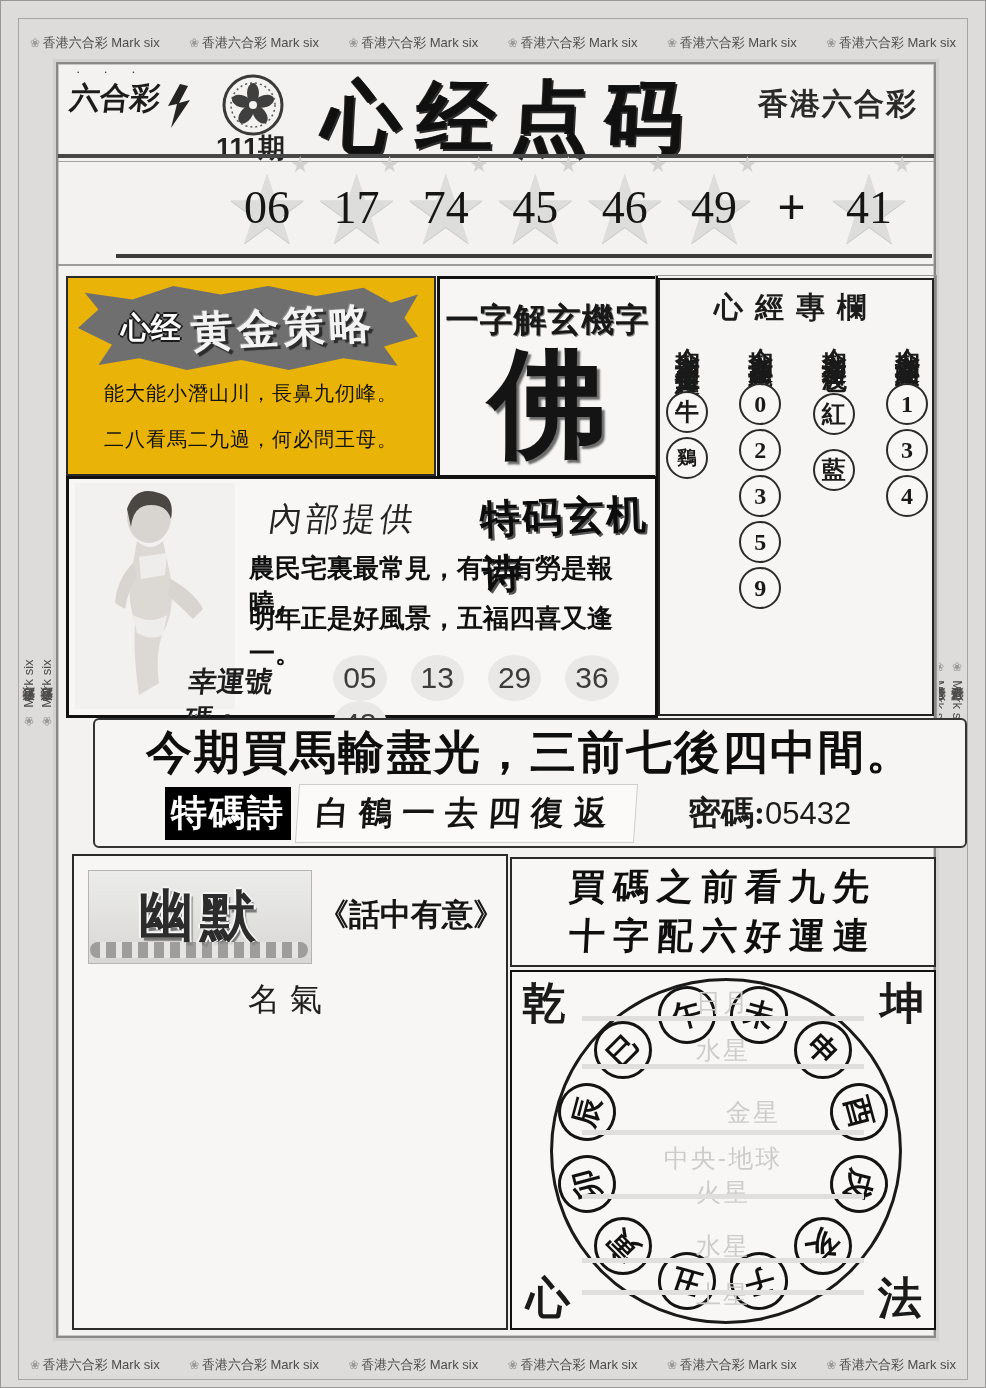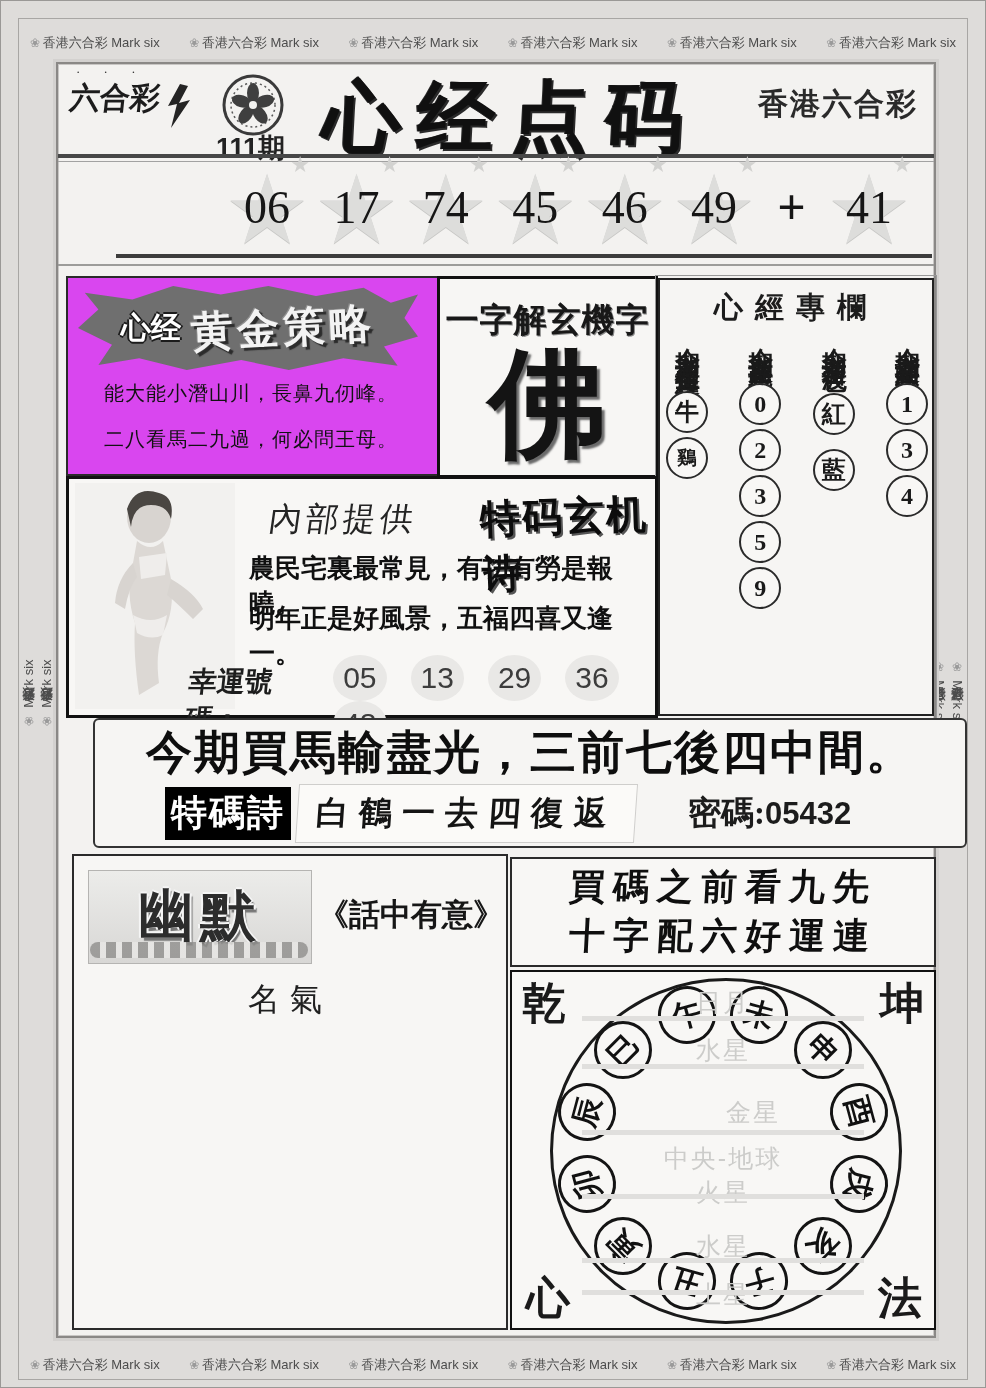--- a/index.html
+++ b/index.html
@@ -35,21 +35,21 @@
   .draw-row{left:170px;top:104px;width:680px;height:78px;display:flex;justify-content:space-between;align-items:center;}
   .draw-cell{position:relative;width:78px;height:78px;display:flex;align-items:center;justify-content:center;}
   .big-star{position:absolute;left:50%;top:54%;transform:translate(-50%,-50%);font-size:96px;color:#dddddb;
             font-family:"DejaVu Sans",sans-serif;text-shadow:0 1px 0 #c6c6c4;line-height:1;}
   .small-star{position:absolute;right:-4px;top:-16px;font-size:22px;color:#d2d2d0;font-family:"DejaVu Sans",sans-serif;}
   .draw-num{position:relative;font-size:46px;color:#161616;font-family:"Liberation Serif",serif;}
   .plus-cell{width:54px;font-size:50px;font-weight:bold;color:#161616;text-align:center;}
   .num-rule1{left:58px;top:190px;width:816px;border-top:4px solid #3c3c3c;}
   .num-rule2{left:0;top:200px;width:876px;border-top:2px solid #9c9c9a;}
   
-  .golden-box{left:8px;top:212px;width:366px;height:196px;border:2px solid #2a2a2a;background:#d946ef;padding-left:25px;}
+  .golden-box{left:8px;top:212px;width:366px;height:196px;border:2px solid #2a2a2a;background:#eab308;}
   .ribbon{position:absolute;left:10px;top:8px;width:340px;height:84px;background:#6f6f6f;
           clip-path:polygon(0% 50%,6% 28%,2% 8%,16% 16%,28% 0%,42% 10%,56% 0%,70% 12%,84% 2%,92% 20%,100% 10%,96% 38%,100% 60%,90% 72%,94% 95%,78% 86%,62% 100%,48% 88%,32% 100%,18% 86%,6% 94%,10% 70%);
           display:flex;align-items:center;justify-content:center;gap:10px;}
   .ribbon-brand{font-size:30px;font-weight:900;color:#fff;
           text-shadow:2px 0 #1c1c1c,-2px 0 #1c1c1c,0 2px #1c1c1c,0 -2px #1c1c1c;}
   .ribbon-title{font-size:42px;font-weight:900;color:#f3f3f3;letter-spacing:4px;
           text-shadow:3px 3px 1px #2c2c2c,-1px -1px 0 #909090;transform:rotate(-3deg);}
   .golden-line{position:absolute;left:8px;width:350px;text-align:center;font-weight:normal;font-size:20px;color:#121212;letter-spacing:1px;}
   .g1{top:102px;} .g2{top:148px;}
   .onechar-box{left:379px;top:212px;width:215px;height:196px;border:3px solid #111;background:#f7f6f4;text-align:center;}
@@ -81,21 +81,21 @@
   .lucky-dots{position:absolute;left:120px;top:218px;color:#777;font-size:18px;letter-spacing:2px;}
   
   .banner-box{left:2px;top:654px;width:870px;height:126px;border:2px solid #333;border-radius:6px;background:#f6f5f3;margin-left:33px;}
   .banner-line{position:absolute;top:2px;left:0;width:100%;text-align:center;font-family:"Liberation Sans",sans-serif;
                font-weight:900;font-size:46px;color:#0e0e0e;letter-spacing:2px;}
   .tag-row{position:absolute;left:70px;top:64px;display:flex;align-items:center;}
   .tag{background:#000;color:#fff;font-weight:900;font-size:36px;padding:2px 6px;letter-spacing:2px;}
   .verse{border:1px solid #cfcecc;background:#fbfaf8;font-size:33px;font-weight:bold;color:#141414;
          letter-spacing:10px;padding:6px 18px;margin-left:6px;transform:skewX(-4deg);}
   .password{margin-left:52px;font-size:33px;font-weight:bold;color:#1c1c1c;}
-  .password b{font-family:"Liberation Sans",sans-serif;font-weight:bold;font-size:31px;}
+  .password b{font-family:"Liberation Sans",sans-serif;font-weight:normal;font-size:31px;}
   
   .humor{left:14px;top:790px;width:432px;height:472px;border:2px solid #2a2a2a;background:#f7f6f4;}
   .humor-logo{position:absolute;left:14px;top:14px;width:222px;height:92px;background:linear-gradient(#ececea,#d8d7d5);
               border:1px solid #b5b4b2;display:flex;align-items:center;justify-content:center;}
   .humor-logo-text{font-size:56px;font-weight:900;color:#2c2c2c;letter-spacing:6px;
               text-shadow:2px 0 #f5f5f5,-2px 0 #f5f5f5,0 -2px #f5f5f5,3px 3px 1px #777;}
   .humor-wave{position:absolute;left:16px;top:86px;width:218px;height:16px;border-radius:8px;
               background:repeating-linear-gradient(90deg,#8f8e8c 0 10px,#e8e7e5 10px 16px);opacity:.8;}
   .humor-subtitle{position:absolute;left:244px;top:38px;font-family:"Liberation Sans",sans-serif;font-weight:900;font-size:31px;color:#161616;}
   .humor-heading{position:absolute;top:122px;left:0;width:100%;text-align:center;font-size:32px;color:#202020;letter-spacing:10px;}

